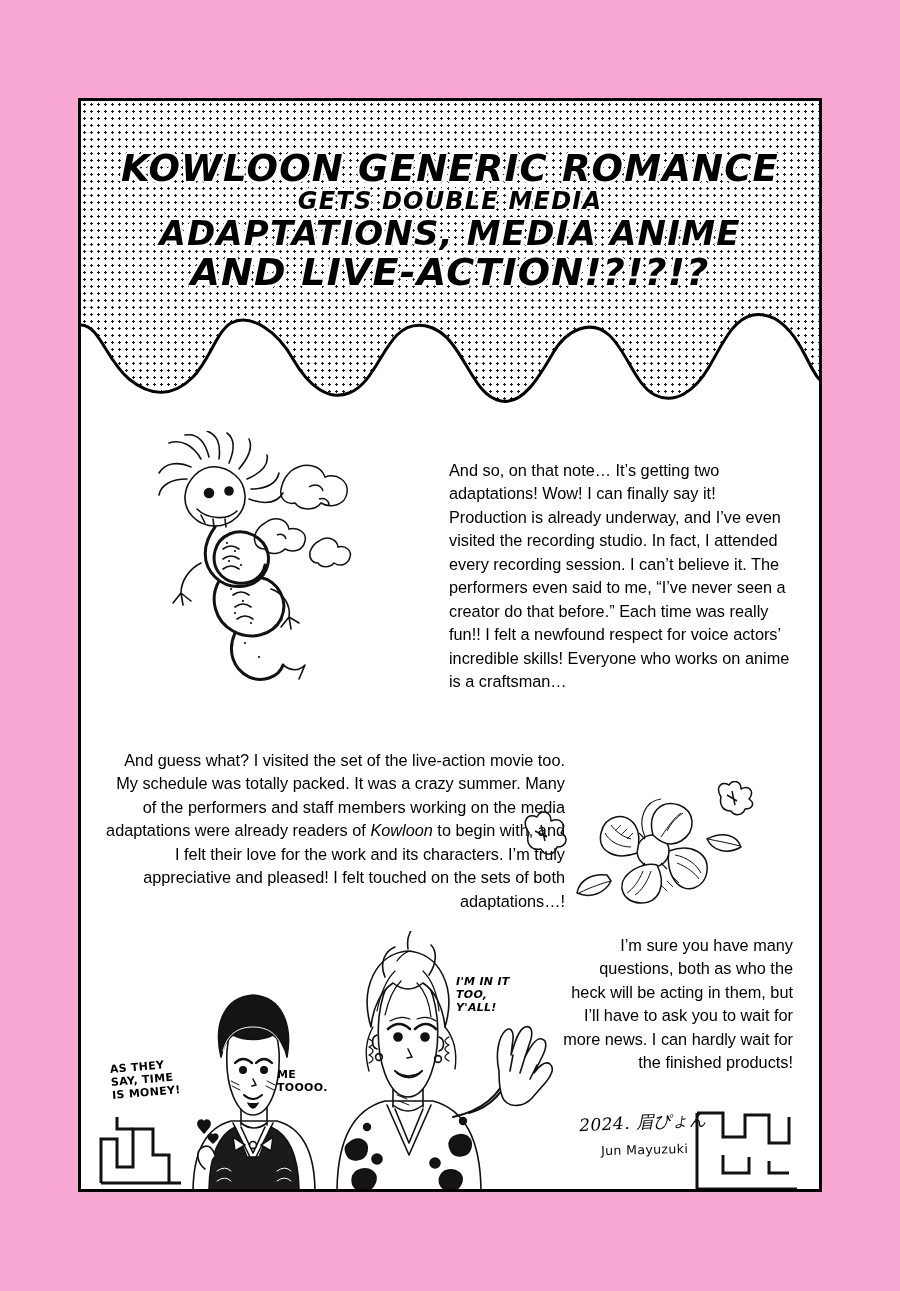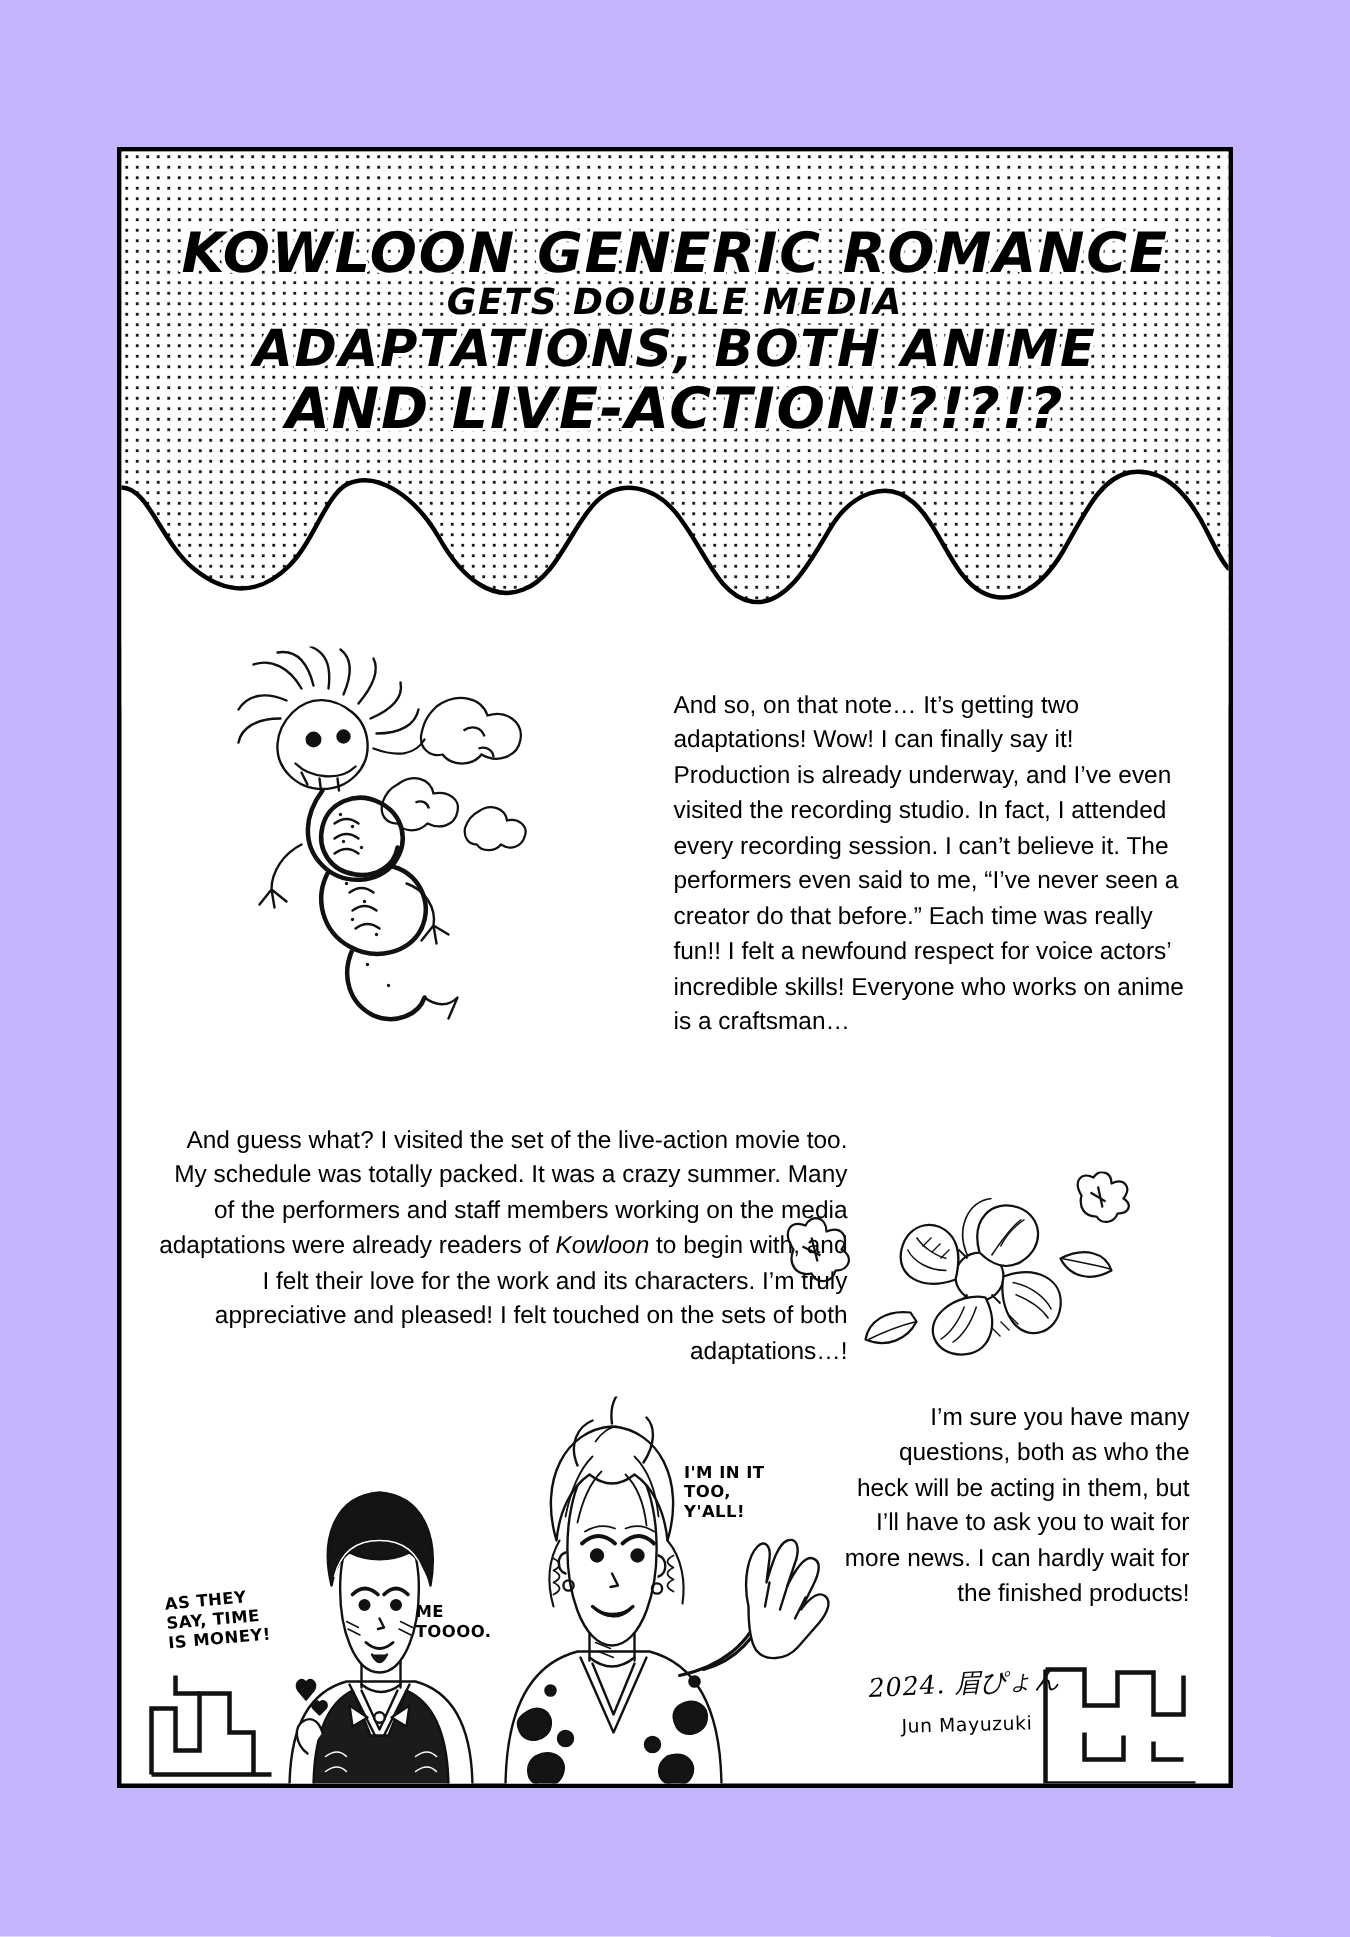--- a/index.html
+++ b/index.html
@@ -15,21 +15,21 @@
     overflow: hidden;
     position: relative;
   }
 
   
   #page {
     position: absolute;
     left: 0; top: 0;
     width: 900px;
     height: 1291px;
-    background: #c4b5fd;
+    background: #f9a8d4;
   }
 
   #panel {
     position: absolute;
     left: 78px;
     top: 98px;
     width: 744px;
     height: 1094px;
     border: 3px solid #000000;
     box-sizing: border-box;
@@ -146,21 +146,21 @@
     font-family: "DejaVu Sans", sans-serif;
     font-size: 11px;
     font-weight: bold;
     line-height: 1.18;
     letter-spacing: .3px;
     color: #000;
     text-transform: uppercase;
   }
   #hw-1 { left: 30px; top: 960px; width: 70px; transform: rotate(-5deg); }
   #hw-2 { left: 196px; top: 968px; width: 60px; }
-  #hw-3 { left: 375px; top: 875px; width: 62px; }
+  #hw-3 { left: 375px; top: 875px; width: 62px; font-style: italic; }
 
   
   .sig {
     position: absolute;
     left: 498px;
     top: 1010px;
     width: 190px;
     text-align: left;
   }
   .sig-scrawl {
@@ -227,21 +227,21 @@
                C 546,50 554,84 574,94
                C 594,104 614,90 628,66
                C 642,42 652,18 672,14
                C 696,10 712,30 724,54
                C 730,66 734,74 738,78" fill="none" stroke="#000000" stroke-width="3" stroke-linecap="round"></path>
     </svg>
 
     <div class="title-block">
       <div class="title-l1">KOWLOON GENERIC ROMANCE</div>
       <div class="title-l2">GETS DOUBLE MEDIA</div>
-      <div class="title-l3">ADAPTATIONS, BOTH ANIME</div>
+      <div class="title-l3">ADAPTATIONS, MEDIA ANIME</div>
       <div class="title-l4">AND LIVE-ACTION!?!?!?</div>
     </div>
 
     <svg class="dragon" viewBox="0 0 250 270">
       <g fill="none" stroke="#111" stroke-width="1.6" stroke-linecap="round" stroke-linejoin="round">
 
         <path d="M78,28 C70,14 58,8 46,12"></path>
         <path d="M86,26 C82,10 74,2 62,4"></path>
         <path d="M96,28 C98,12 94,4 84,0"></path>
         <path d="M106,32 C112,18 112,8 104,2"></path>

